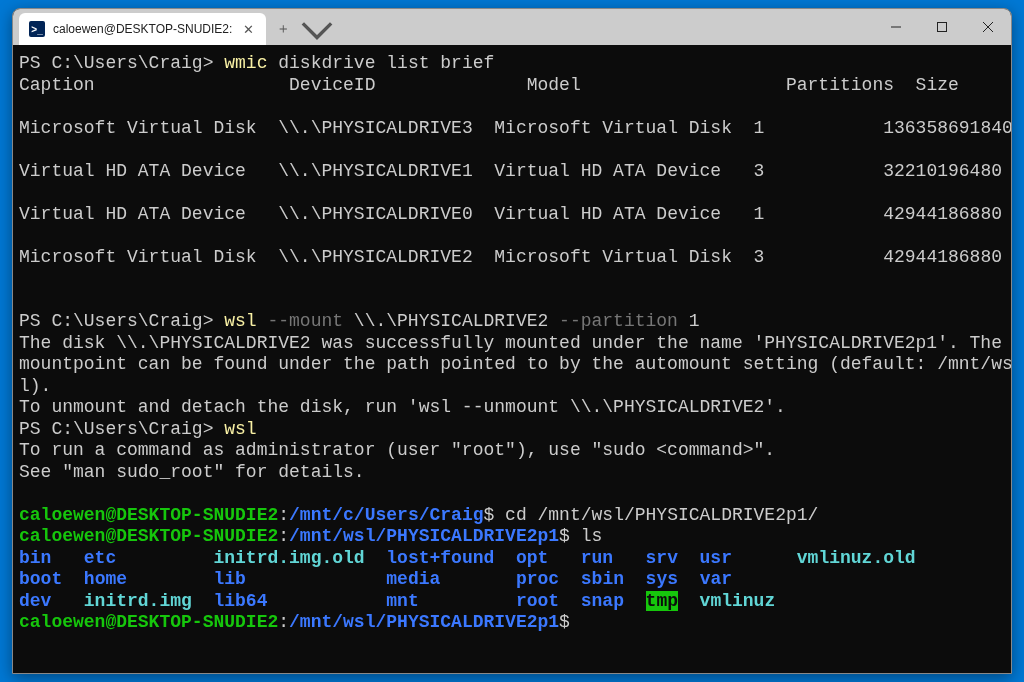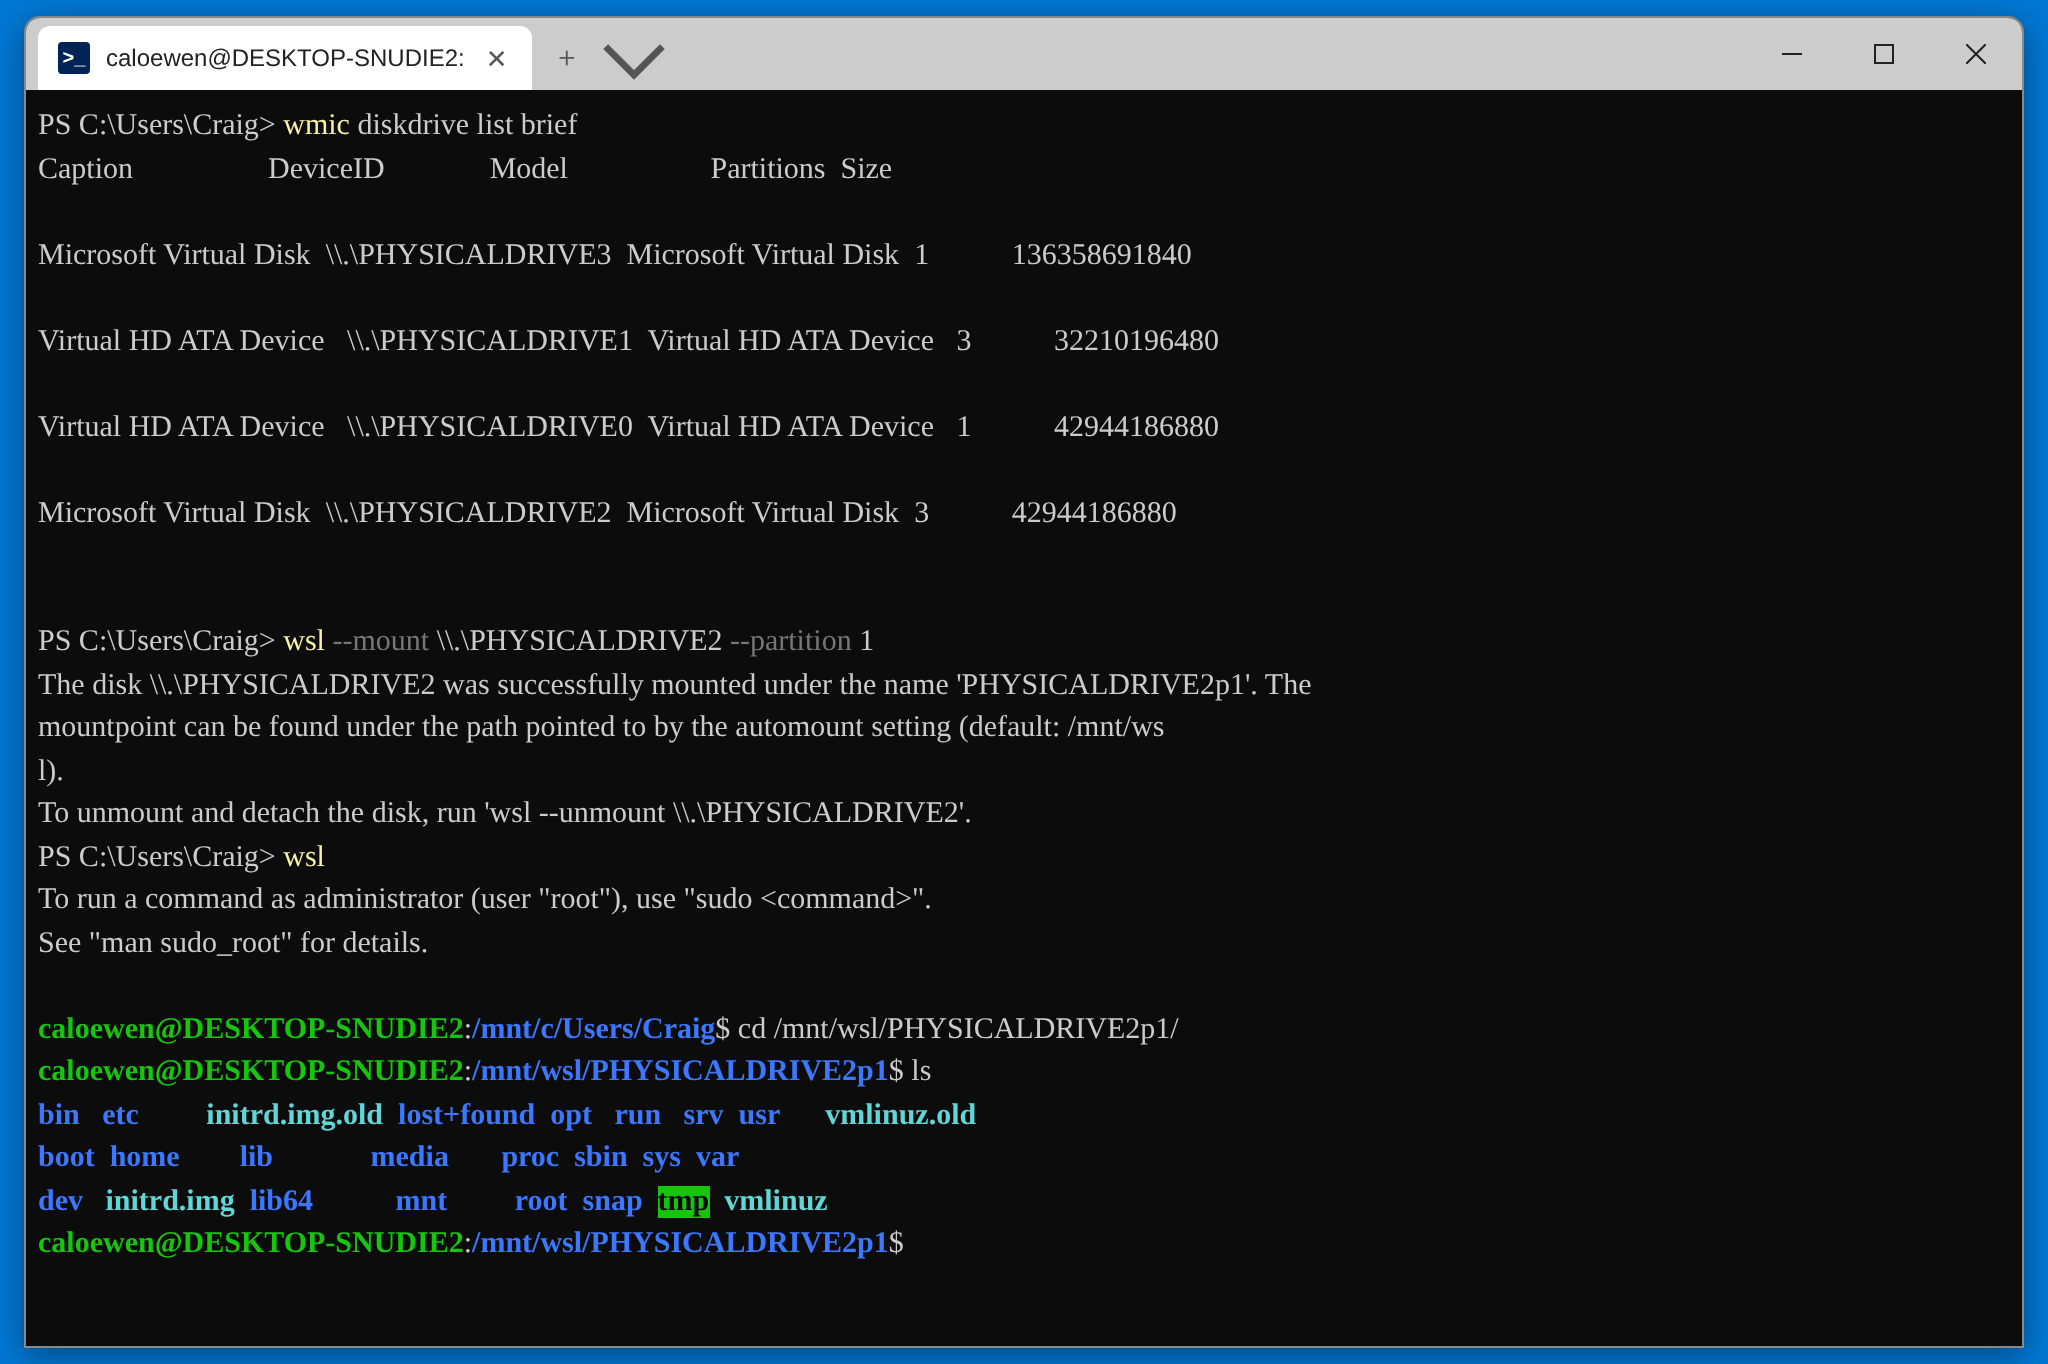--- a/index.html
+++ b/index.html
@@ -96,25 +96,25 @@
       align-items: center;
       justify-content: center;
       color: #222;
       font-size: 11px;
       cursor: pointer;
     }
     .win-btn svg { width: 10px; height: 10px; }
     
     .terminal {
       padding: 8px 6px;
-      font-size: 15px;
+      font-size: 18px;
       line-height: 21.5px;
       color: #cccccc;
       white-space: pre;
-      font-family: Liberation Serif, serif;
+      font-family: Liberation Mono, monospace;
       letter-spacing: 0;
     }
     .cmd-yellow { color: #f9f1a5; }
     .cmd-grey { color: #767676; }
     .wsl-green { color: #16c60c; font-weight: bold; }
     .wsl-blue { color: #3b78ff; font-weight: bold; }
     .ls-blue { color: #3b78ff; font-weight: bold; }
     .ls-cyan { color: #61d6d6; font-weight: bold; }
     .ls-tmp { background: #16c60c; color: #0c0c0c; font-weight: bold; }
     .prompt-dollar { color: #cccccc; }

